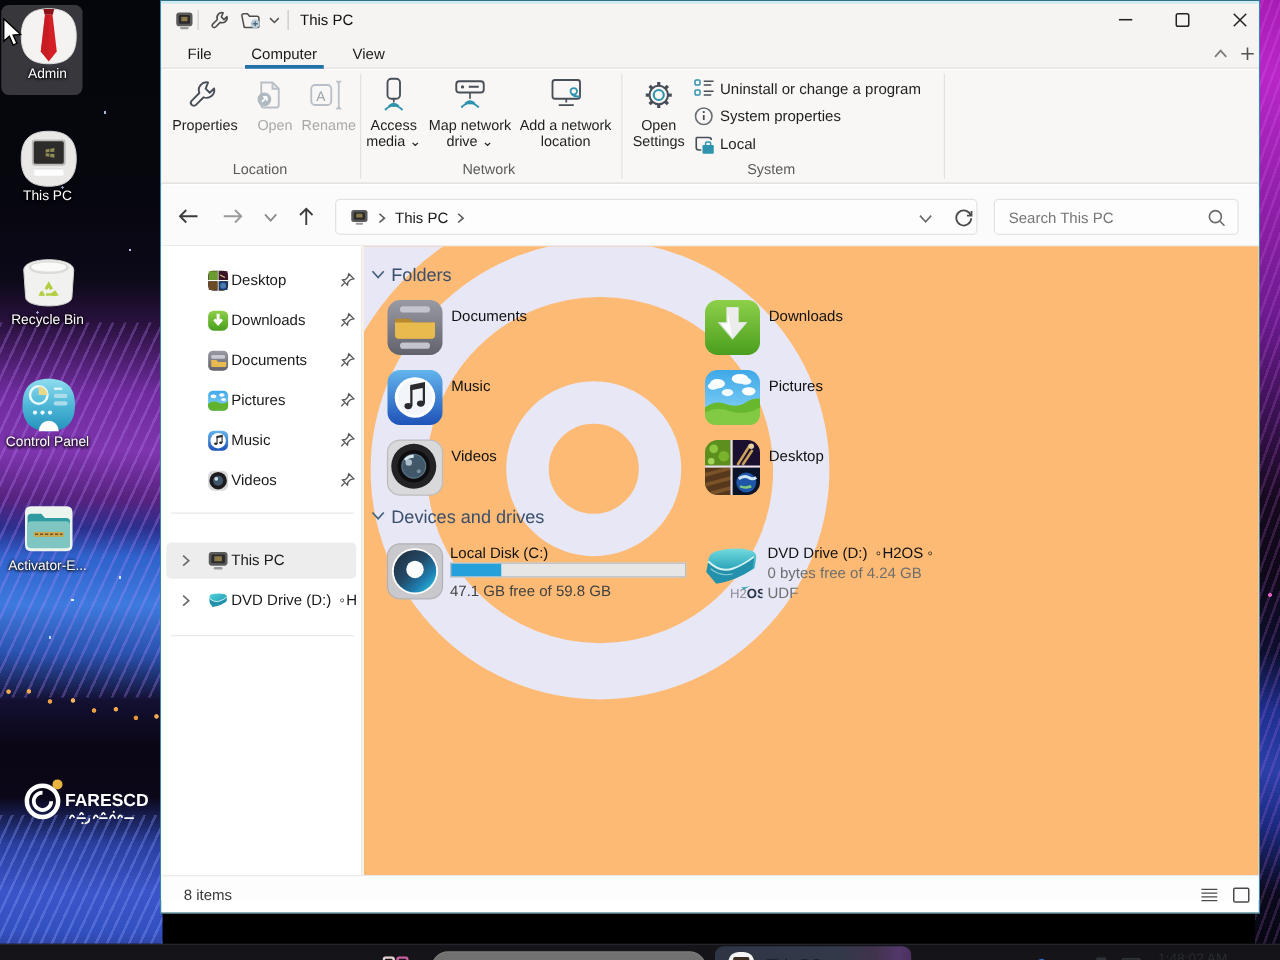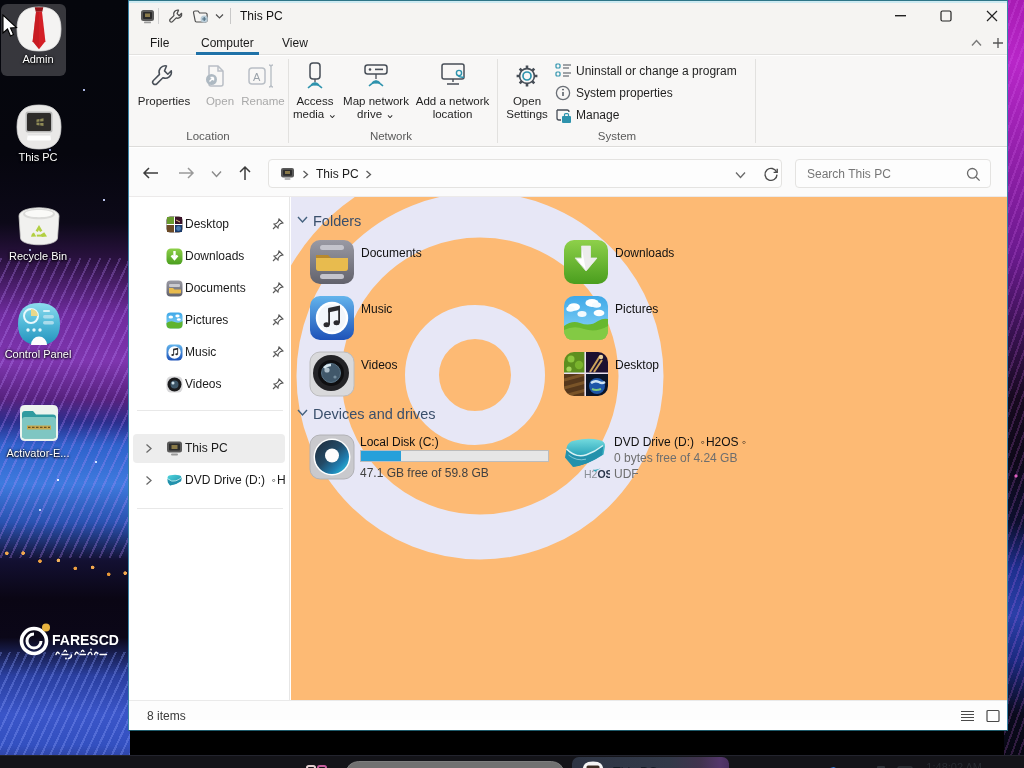--- a/index.html
+++ b/index.html
@@ -276,21 +276,21 @@
    <circle cx="8" cy="8" r="6.6" fill="none" stroke="#6a6f76" stroke-width="1.3"></circle>
    <path d="M8 7 v4" stroke="#474e57" stroke-width="1.4"></path>
         <circle cx="8" cy="4.6" r=".9" fill="#474e57"></circle>
   </svg>
   <div class="rlb" style="left:447px;top:31px;white-space:nowrap;text-align:left;font-size:12px;">System properties</div>
   <svg class="abs" style="left:426px;top:51px;" width="17" height="17" viewBox="0 0 17 17">
    <path d="M2 3 h10 q2 0 2 2 M2 3 v8 q0 2 2 2 h2" fill="none" stroke="#474e57" stroke-width="1.3"></path>
    <rect x="7" y="9" width="9" height="7" rx="1" fill="#2e93ad"></rect>
    <path d="M9.5 9 v-1.4 q0-1 1-1 h2 q1 0 1 1 V9" fill="none" stroke="#2e93ad" stroke-width="1.2"></path>
   </svg>
-  <div class="rlb" style="left:447px;top:53px;white-space:nowrap;text-align:left;font-size:12px;">Manage</div>
+  <div class="rlb" style="left:447px;top:53px;white-space:nowrap;text-align:left;font-size:12px;">Local</div>
   <div class="rgl" style="left:428px;">System</div>
   <div class="rsep" style="left:626px;"></div>
  </div>
  <div id="addr">
   <svg class="abs" style="left:13px;top:18px;" width="17" height="14" viewBox="0 0 17 14">
         <path d="M16 7 H2 M7 2 L2 7 L7 12" fill="none" stroke="#3c3c3c" stroke-width="1.5"></path>
       </svg>
   <svg class="abs" style="left:49px;top:18px;" width="17" height="14" viewBox="0 0 17 14">
         <path d="M1 7 H15 M10 2 L15 7 L10 12" fill="none" stroke="#9a9a9a" stroke-width="1.5"></path>
       </svg>

